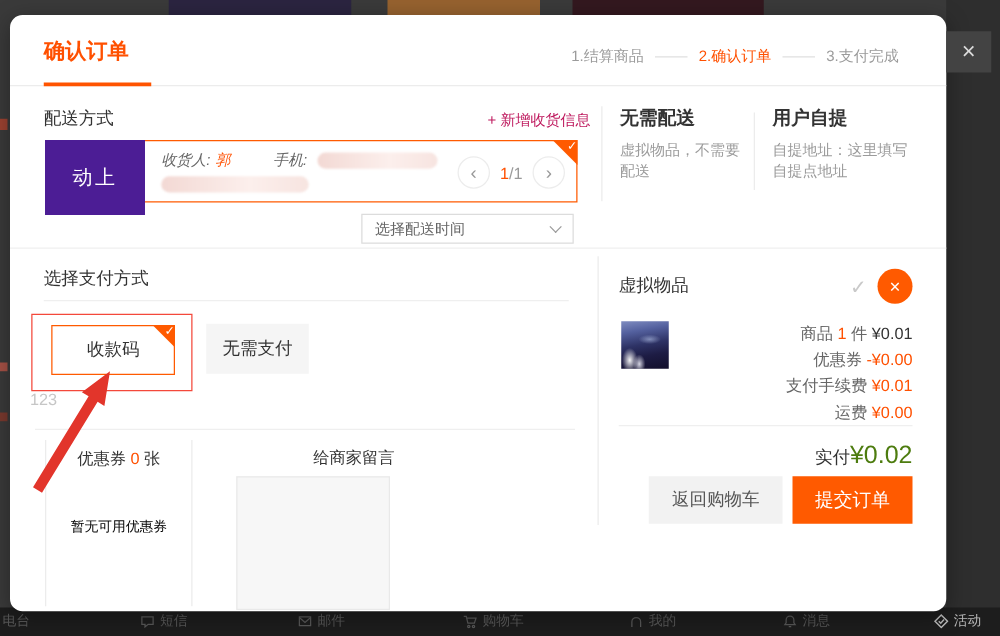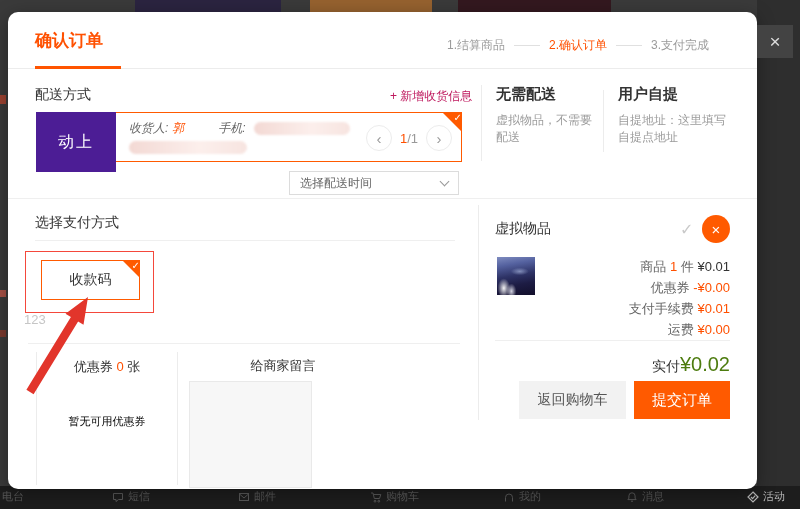--- a/index.html
+++ b/index.html
@@ -24,21 +24,21 @@
   
   .close-btn { position:absolute; left:757px; top:25px; width:36px; height:33px; background:#434343; color:#dcdcdc; font-size:19px; line-height:1; display:flex; align-items:center; justify-content:center; z-index:6; cursor:pointer; }
 
   
   .modal { position:absolute; left:8px; top:12px; width:749px; height:477px; background:#fff; border-radius:10px; z-index:5; box-shadow:0 4px 18px rgba(0,0,0,.35); }
   .abs { position:absolute; }
 
   .m-title { left:27px; top:17px; font-size:17px; font-weight:bold; color:#ff5000; }
   .header-line { left:0; top:56px; width:749px; height:1px; background:#ececec; }
   .title-underline { left:27px; top:54px; width:86px; height:3px; background:#ff5400; z-index:2; }
-  .steps { right:48px; top:25px; display:flex; align-items:center; font-size:12px; color:#9b9b9b;text-align:right; }
+  .steps { right:38px; top:25px; display:flex; align-items:center; font-size:12px; color:#9b9b9b;text-align:right; }
   .step.active { color:#ff5000; }
   .step-sep { width:26px; height:1px; background:#e0e0e0; margin:0 9px; }
 
   
   .sec-title { font-size:14px; color:#333; }
   .d-title { left:27px; top:74px; }
   .add-link { left:382px; top:76px; font-size:12px; color:#be185d; cursor:pointer; }
 
   .addr-card { left:28px; top:100px; width:426px; height:50px; border:1px solid #ff5a00; background:#fff; }
   .addr-method { position:absolute; left:-1px; top:-1px; width:80px; height:60px; background:#4c1d95; color:#fff; font-size:16px; display:flex; align-items:center; justify-content:center; letter-spacing:2px; }
@@ -77,21 +77,21 @@
   .pay-title { left:27px; top:202px; }
   .pay-underline { left:27px; top:228px; width:420px; }
   .qr-btn { left:33px; top:248px; width:99px; height:40px; border:1px solid #ff5a00; background:#fff; font-size:14px; color:#333; display:flex; align-items:center; justify-content:center; cursor:pointer; }
   .none-btn { left:157px; top:247px; width:82px; height:40px; background:#f5f5f5; font-size:14px; color:#333; display:flex; align-items:center; justify-content:center; cursor:pointer; }
   .anno-rect { left:17px; top:239px; width:129px; height:62px; border:1px solid #f4483b; z-index:4; pointer-events:none; }
   .note-123 { left:16px; top:300px; font-size:13px; color:#c6c6c6; }
   .anno-arrow { left:12px; top:278px; width:80px; height:112px; z-index:4; pointer-events:none; }
 
   
   .cm-topline { left:20px; top:331px; width:432px; }
-  .coupon-col { left:28px; top:340px; width:142px; height:133px; border-left:1px solid #ececec; border-right:1px solid #ececec; text-align:center; }
+  .coupon-col { left:28px; top:340px; width:118px; height:133px; border-left:1px solid #ececec; border-right:1px solid #ececec; text-align:center; }
   .coupon-head { margin-top:6px; font-size:13px; color:#333; }
   .coupon-head .cnt { color:#ff5000; }
   .coupon-empty { margin-top:38px; font-size:11px; color:#000000;font-family:Liberation Mono, monospace; }
   .msg-title { left:210px; top:345px; width:130px; text-align:center; font-size:13px; color:#333; }
   .msg-box { left:181px; top:369px; width:123px; height:107px; background:#f7f7f7; border:1px solid #e9e9e9; resize:none; outline:none; }
 
   
   .inv-title { left:487px; top:208px; }
   .inv-check { left:672px; top:208px; font-size:16px; color:#c9c9c9; cursor:pointer; }
   .inv-cancel { left:694px; top:203px; width:28px; height:28px; border-radius:50%; background:#ff5a00; color:#fff; font-size:15px; display:flex; align-items:center; justify-content:center; cursor:pointer; }
@@ -248,20 +248,23 @@
 
     <div class="abs sec-title pay-title">选择支付方式</div>
     <div class="abs hdiv pay-underline"></div>
 
     <div class="abs qr-btn">
       <span>收款码</span>
       <div class="corner-flag small">
           <span class="ck">✓</span>
         </div>
     </div>
+    <div class="abs none-btn">
+      <span>无需支付</span>
+    </div>
     <div class="abs note-123">123</div>
 
     <div class="abs anno-rect"></div>
     <svg class="abs anno-arrow" viewBox="0 0 80 112">
       <polygon points="68,7 63.5,34.7 58.1,31.4 13.6,104.2 6.4,99.8 50.9,27 45.5,23.7" fill="#e2352b"></polygon>
     </svg>
 
     <div class="abs hdiv cm-topline"></div>
     <div class="abs vdiv vdiv3"></div>
 

